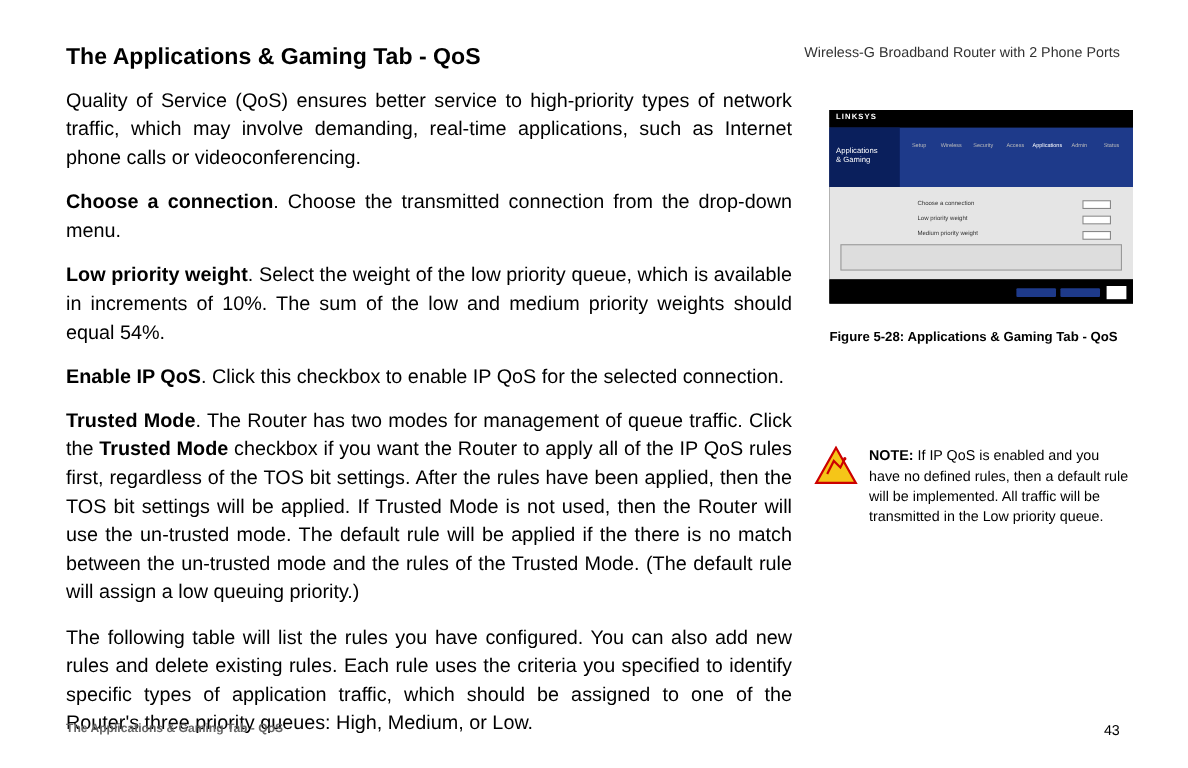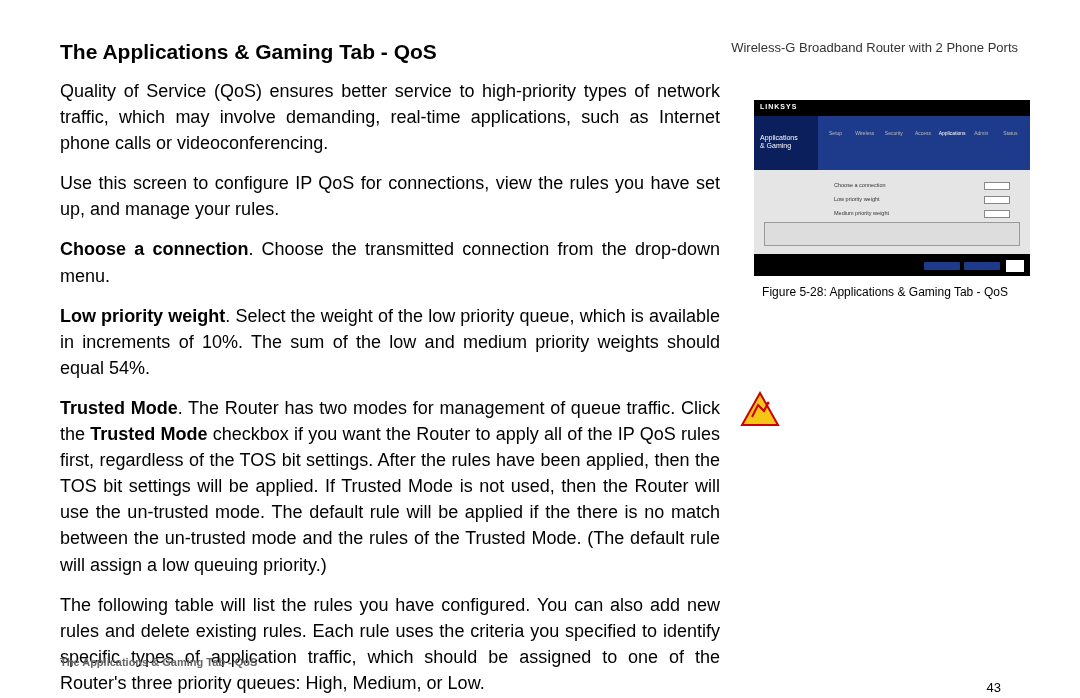--- a/index.html
+++ b/index.html
@@ -131,22 +131,22 @@
       position: absolute;
       bottom: 8px; left: 10px; right: 10px;
       height: 24px;
       border: 1px solid #999;
       background: #ddd;
       font-size: 4px;
     }
     .figure-caption {
       text-align: center;
       font-size: 12px;
-      font-weight: normal;
-      margin-top: 8px;
+      font-weight: bold;
+      margin-top: 22px;
       line-height: 1.4;
     }
     .note-box {
       margin-top: 90px;
       display: flex;
       gap: 10px;
       align-items: flex-start;
     }
     .note-icon {
       width: 40px; height: 36px;
@@ -168,47 +168,48 @@
       font-weight: bold;
       color: #666;
     }
     .footer-line2 {
       font-size: 11px;
       font-weight: bold;
       color: #666;
     }
     .page-num {
       position: absolute;
-      right: 17px;
+      right: 0;
       top: 0;
       font-size: 13px;
-      margin-top: 24px;
     }
   </style>
 </head>
 <body>
 
 <div class="header-right">Wireless-G Broadband Router with 2 Phone Ports</div>
 
 <h1 class="main-title">The Applications &amp; Gaming Tab - QoS</h1>
 
 <div class="content-area">
   <div class="left-col">
     <p class="para">Quality of Service (QoS) ensures better service to high-priority types of network traffic, which may involve demanding, real-time applications, such as Internet phone calls or videoconferencing.</p>
-    <p class="para">Use this screen to configure IP QoS for connections, view the rules you have set up, and manage your rules.</p>
 
     <p class="para">
       <span class="bold">Choose a connection</span><span>. Choose the transmitted connection from the drop-down menu.</span>
     </p>
 
     <p class="para">
       <span class="bold">Low priority weight</span><span>. Select the weight of the low priority queue, which is available in increments of 10%. The sum of the low and medium priority weights should equal 54%.</span>
     </p>
 
 
+    <p class="para">
+      <span class="bold">Enable IP QoS</span><span>. Click this checkbox to enable IP QoS for the selected connection.</span>
+    </p>
 
     <p class="para">
       <span class="bold">Trusted Mode</span><span>. The Router has two modes for management of queue traffic. Click the </span><span class="bold">Trusted Mode</span><span> checkbox if you want the Router to apply all of the IP QoS rules first, regardless of the TOS bit settings. After the rules have been applied, then the TOS bit settings will be applied. If Trusted Mode is not used, then the Router will use the un-trusted mode. The default rule will be applied if the there is no match between the un-trusted mode and the rules of the Trusted Mode. (The default rule will assign a low queuing priority.)</span>
     </p>
 
     <p class="para">The following table will list the rules you have configured. You can also add new rules and delete existing rules. Each rule uses the criteria you specified to identify specific types of application traffic, which should be assigned to one of the Router's three priority queues: High, Medium, or Low.</p>
   </div>
 
   <div class="right-col">
     <div class="figure-img">
@@ -263,20 +264,23 @@
     <div class="figure-caption">Figure 5-28: Applications &amp; Gaming Tab - QoS</div>
 
     <div class="note-box">
       <div class="note-icon">
         <svg viewBox="0 0 40 36">
           <polygon points="20,2 38,34 2,34" fill="#f5c518" stroke="#c00" stroke-width="2"></polygon>
           <path d="M 12 26 L 18 14 L 24 20 L 28 12" stroke="#c00" stroke-width="2" fill="none"></path>
           <circle cx="28" cy="12" r="1.5" fill="#c00"></circle>
         </svg>
       </div>
+      <div class="note-text">
+        <span class="bold">NOTE:</span><span>  If IP QoS is enabled and you have no defined rules, then a default rule will be implemented. All traffic will be transmitted in the Low priority queue.</span>
+      </div>
     </div>
   </div>
 </div>
 
 <div class="footer">
   <div class="footer-line2">The Applications &amp; Gaming Tab - QoS</div>
   <div class="page-num">43</div>
 </div>
 
 </body></html>

